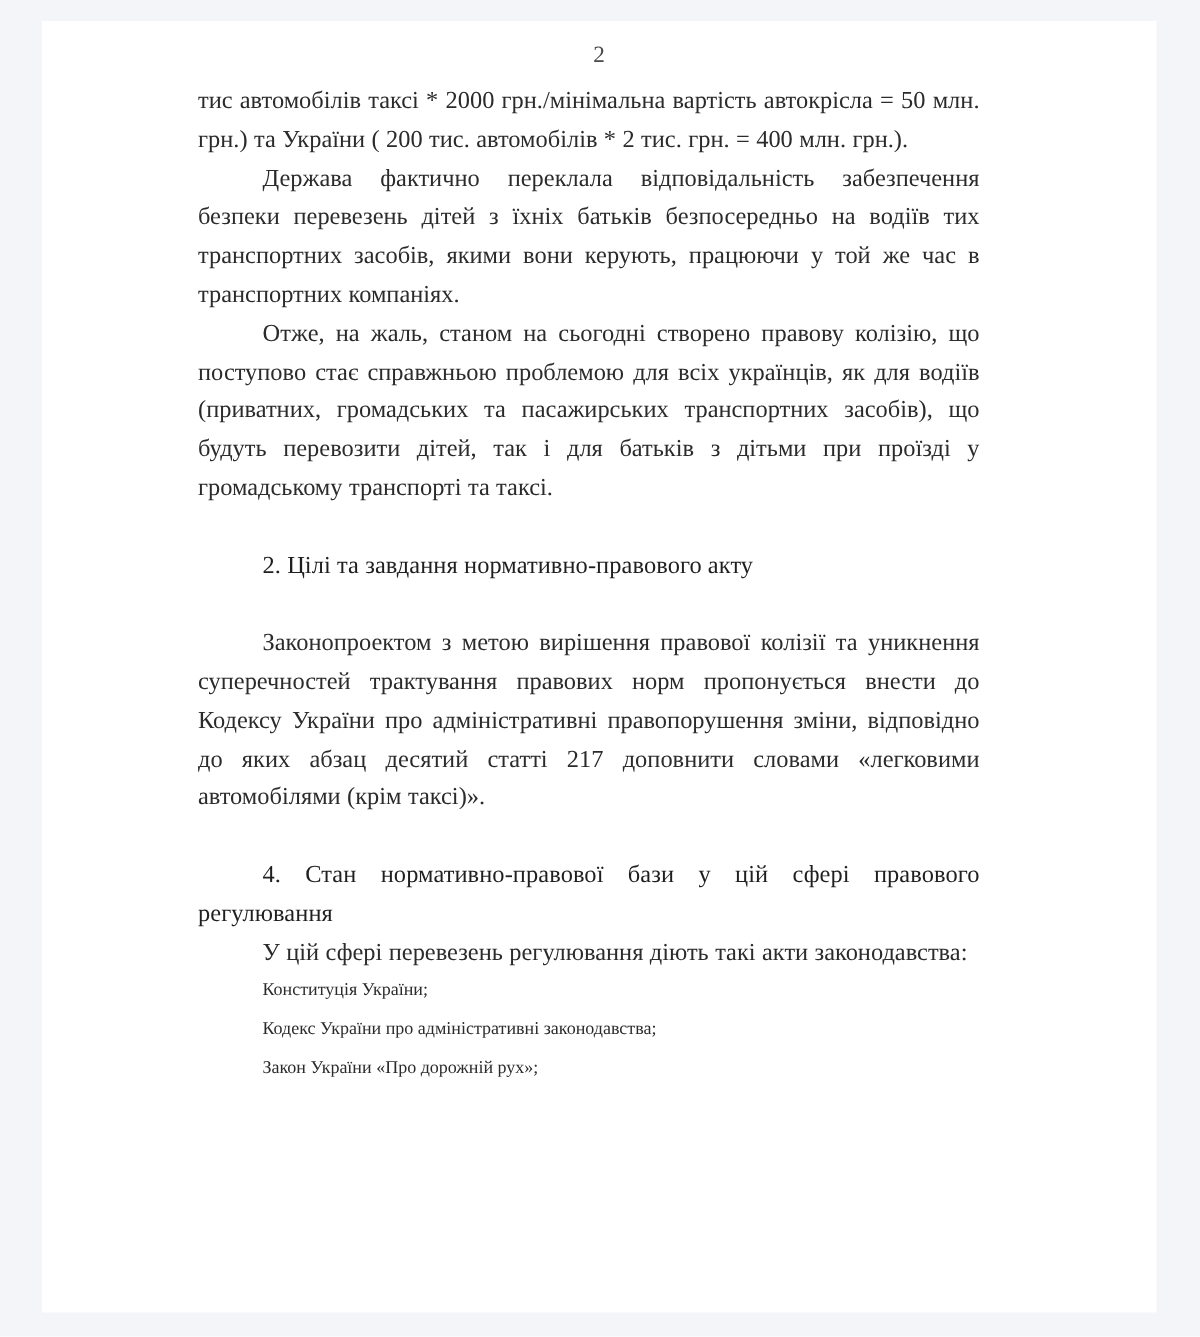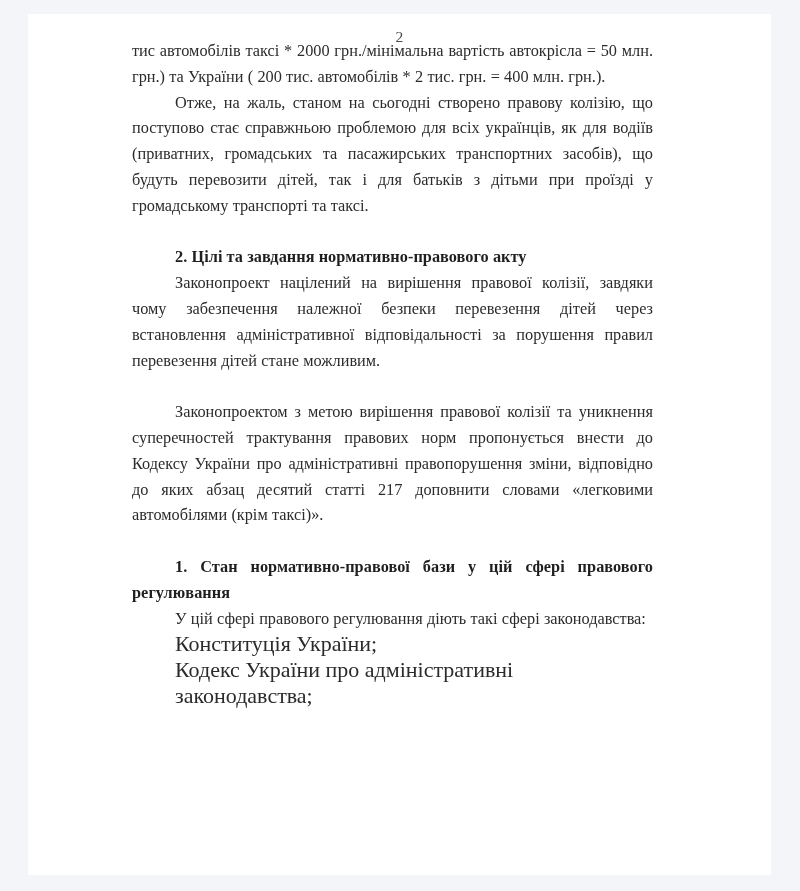--- a/index.html
+++ b/index.html
@@ -32,21 +32,21 @@
     width: 743px;
     text-align: center;
     font-size: 15.5px;
     color: #4a4a4a;
     letter-spacing: 0.3px;
   }
 
   .text-column {
     position: absolute;
     left: 104px;
-    top: 24px;
+    top: 40px;
     width: 521px;
   }
 
   .para {
     margin: 0;
     font-size: 16.3px;
     line-height: 25.8px;
     color: #2b2b2b;
     text-align: justify;
     text-indent: 43px;
@@ -56,79 +56,80 @@
 
   .para.continued {
     text-indent: 0;
   }
 
   .heading {
     margin: 0;
     font-size: 16.3px;
     line-height: 25.8px;
     color: #1f1f1f;
-    font-weight: bold;
+    font-weight: normal;
     text-align: justify;
     text-indent: 43px;
     letter-spacing: 0.05px;
   }
 
   .heading.single-line {
     text-align: left;
   }
 
   .spacer-para {
     height: 25.8px;
   }
 
   .acts-list {
     margin: 0;
     padding: 0;
     list-style: none;
   }
 
   .acts-list li {
-    font-size: 22px;
+    font-size: 12px;
     line-height: 25.8px;
     color: #2b2b2b;
     padding-left: 43px;
     text-align: left;
   }
 </style>
 </head>
 <body>
 
 <div class="page-sheet">
 
   <div class="page-number">2</div>
 
   <div class="text-column">
 
     <p class="para continued">тис автомобілів таксі * 2000 грн./мінімальна вартість автокрісла = 50 млн. грн.) та України ( 200 тис. автомобілів * 2 тис. грн. = 400 млн. грн.).</p>
 
+    <p class="para">Держава фактично переклала відповідальність забезпечення безпеки перевезень дітей з їхніх батьків безпосередньо на водіїв тих транспортних засобів, якими вони керують, працюючи у той же час в транспортних компаніях.</p>
 
     <p class="para">Отже, на жаль, станом на сьогодні створено правову колізію, що поступово стає справжньою проблемою для всіх українців, як для водіїв (приватних, громадських та пасажирських транспортних засобів), що будуть перевозити дітей, так і для батьків з дітьми при проїзді у громадському транспорті та таксі.</p>
 
     <div class="spacer-para"></div>
 
     <p class="heading single-line">2. Цілі та завдання нормативно-правового акту</p>
 
-    <p class="para">Законопроект націлений на вирішення правової колізії, завдяки чому забезпечення належної безпеки перевезення дітей через встановлення адміністративної відповідальності за порушення правил перевезення дітей стане можливим.</p>
 
     <div class="spacer-para"></div>
 
 
     <p class="para">Законопроектом з метою вирішення правової колізії та уникнення суперечностей трактування правових норм пропонується внести до Кодексу України про адміністративні правопорушення зміни, відповідно до яких абзац десятий статті 217 доповнити словами «легковими автомобілями (крім таксі)».</p>
 
     <div class="spacer-para"></div>
 
-    <p class="heading">1. Стан нормативно-правової бази у цій сфері правового регулювання</p>
+    <p class="heading">4. Стан нормативно-правової бази у цій сфері правового регулювання</p>
 
-    <p class="para">У цій сфері правового регулювання діють такі сфері законодавства:</p>
+    <p class="para">У цій сфері перевезень регулювання діють такі акти законодавства:</p>
 
     <ul class="acts-list">
       <li>Конституція України;</li>
       <li>Кодекс України про адміністративні законодавства;</li>
+      <li>Закон України «Про дорожній рух»;</li>
 
     </ul>
 
   </div>
 </div>
 
 </body></html>

